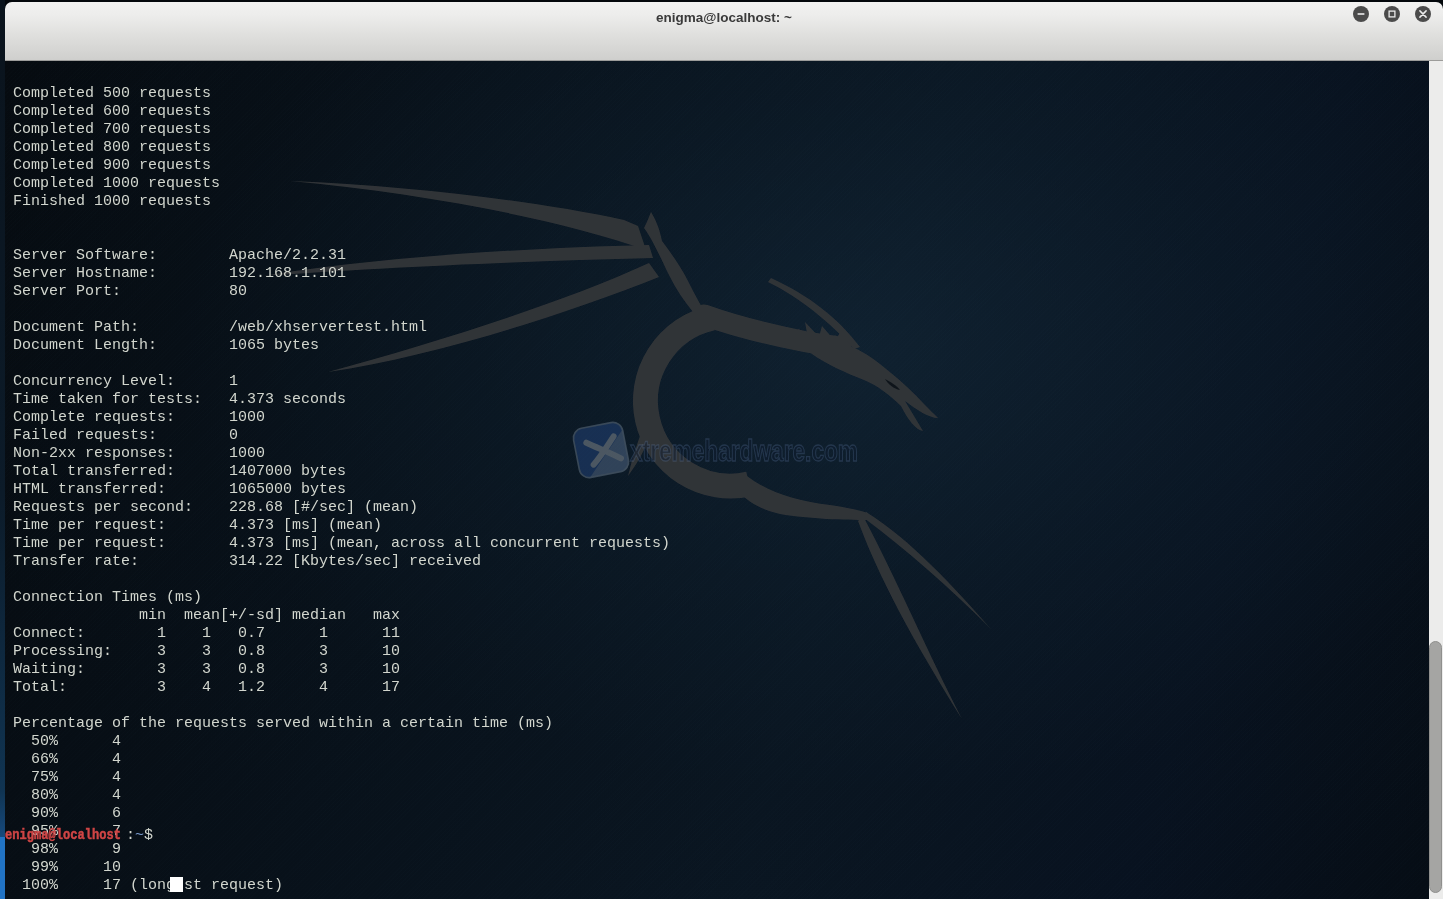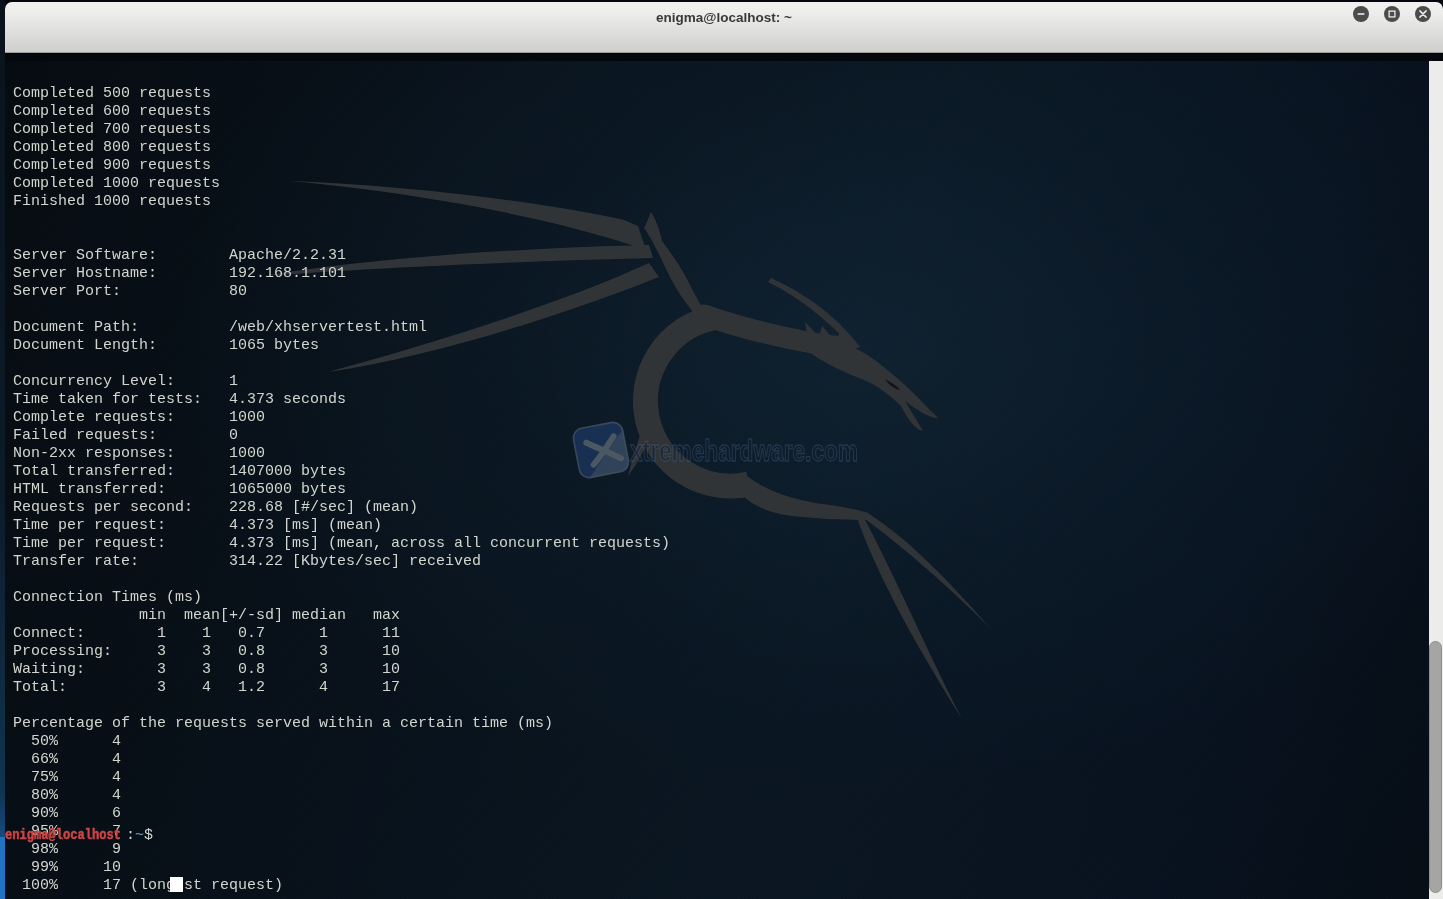--- a/index.html
+++ b/index.html
@@ -3,21 +3,21 @@
 <meta charset="utf-8">
 <style>
 html,body{margin:0;padding:0;width:1443px;height:899px;overflow:hidden;background:#04080c;}
 *{box-sizing:border-box;}
 #stage{position:absolute;left:0;top:0;width:1443px;height:899px;}
 
 #desk{position:absolute;left:0;top:0;width:5px;height:899px;
   background:linear-gradient(#0a131c 0%,#0c1b29 55%,#103452 88%,#16497c 93%);}
 #deskblue{position:absolute;left:0;top:837px;width:5px;height:62px;background:#2173c4;}
 
-#chrome{position:absolute;left:5px;top:2px;width:1438px;height:51px;
+#chrome{position:absolute;left:5px;top:2px;width:1438px;height:59px;
   background:linear-gradient(#f2f2f1 0%,#ededec 22%,#e0e0de 55%,#cfcfcd 100%);
   border-radius:7px 7px 0 0;border-bottom:1px solid #9c9c9a;}
 #title{position:absolute;left:0;top:8px;width:1438px;text-align:center;
   font:bold 13.5px "Liberation Sans",sans-serif;color:#3a3a3a;letter-spacing:0;}
 .btn{position:absolute;top:3.5px;width:16px;height:16px;border-radius:50%;background:#4b4b4b;}
 #b1{left:1347.5px;} #b2{left:1378.5px;} #b3{left:1409.5px;}
 .btn svg{position:absolute;left:0;top:0;}
 #menu{position:absolute;left:0;top:40px;width:1438px;height:19px;
   font:14px "Liberation Sans",sans-serif;color:#2d3234;}
 #menu span{position:absolute;top:0;}

